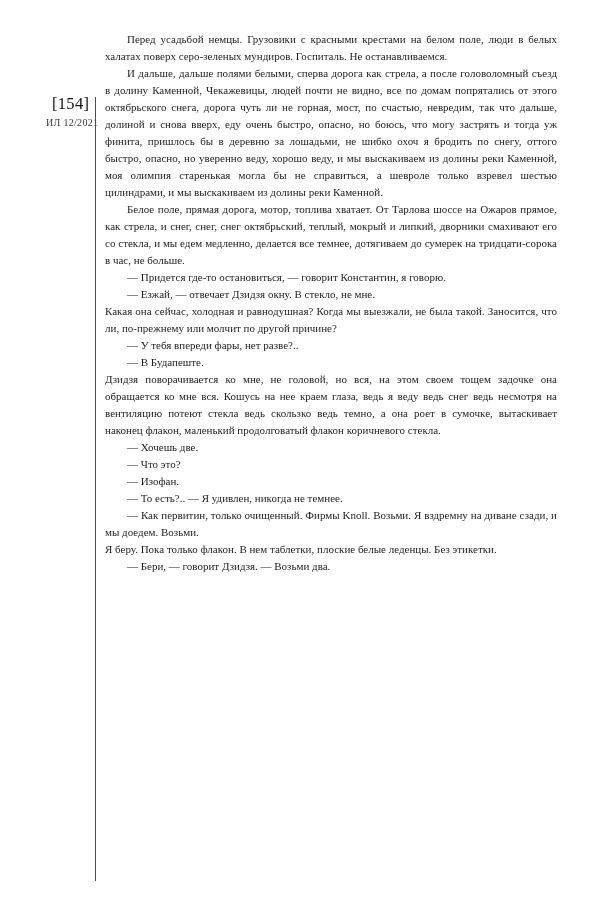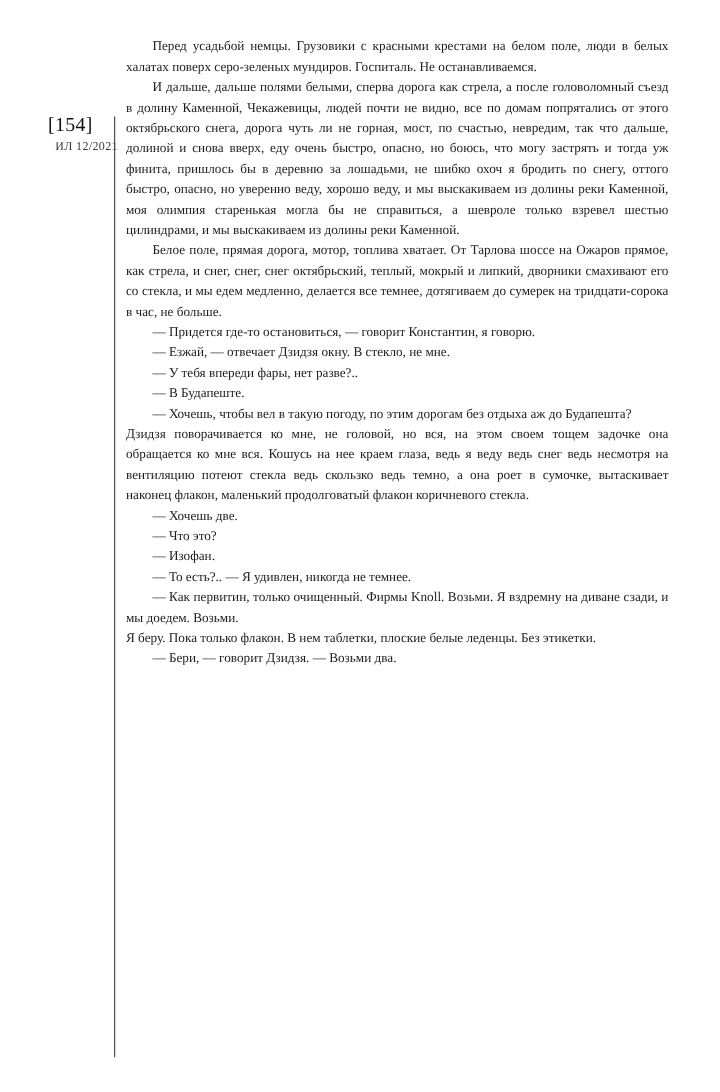--- a/index.html
+++ b/index.html
@@ -34,20 +34,21 @@
     position: absolute;
     left: 40px;
     top: 94px;
     width: 54px;
   }
   .page-number {
     font-size: 16.5px;
     color: #111;
     letter-spacing: 0.3px;
     white-space: nowrap;
+    margin-left: 12px;
   }
   .journal-label {
     font-size: 10px;
     color: #3a3a3a;
     margin-top: 3px;
     padding-left: 6px;
     letter-spacing: 0.3px;
     white-space: nowrap;
   }
   .vrule {
@@ -70,23 +71,23 @@
   </div>
 
   <div class="vrule"></div>
 
   <div class="text-col">
     <p class="ind" lang="ru">Перед усадьбой немцы. Грузовики с красными крестами на белом поле, люди в белых халатах поверх серо-зеленых мундиров. Госпиталь. Не останавливаемся.</p>
     <p class="ind" lang="ru">И дальше, дальше полями белыми, сперва дорога как стрела, а после головоломный съезд в долину Каменной, Чекажевицы, людей почти не видно, все по домам попрятались от этого октябрьского снега, дорога чуть ли не горная, мост, по счастью, невредим, так что дальше, долиной и снова вверх, еду очень быстро, опасно, но боюсь, что могу застрять и тогда уж финита, пришлось бы в деревню за лошадьми, не шибко охоч я бродить по снегу, оттого быстро, опасно, но уверенно веду, хорошо веду, и мы выскакиваем из долины реки Каменной, моя олимпия старенькая могла бы не справиться, а шевроле только взревел шестью цилиндрами, и мы выскакиваем из долины реки Каменной.</p>
     <p class="ind" lang="ru">Белое поле, прямая дорога, мотор, топлива хватает. От Тарлова шоссе на Ожаров прямое, как стрела, и снег, снег, снег октябрьский, теплый, мокрый и липкий, дворники смахивают его со стекла, и мы едем медленно, делается все темнее, дотягиваем до сумерек на тридцати-сорока в час, не больше.</p>
     <p class="ind" lang="ru">— Придется где-то остановиться, — говорит Константин, я говорю.</p>
     <p class="ind" lang="ru">— Езжай, — отвечает Дзидзя окну. В стекло, не мне.</p>
+    <p lang="ru">Какая она сейчас, холодная и равнодушная? Когда мы выезжали, не была такой. Заносится, что ли, по-прежнему или молчит по другой причине?</p>
     <p class="ind" lang="ru">— У тебя впереди фары, нет разве?..</p>
     <p class="ind" lang="ru">— В Будапеште.</p>
-    <p class="ind" lang="ru">— Хочешь, чтобы вел в такую погоду, по этим дорогам без отдыха аж до Будапешта?</p>
     <p lang="ru">Дзидзя поворачивается ко мне, не головой, но вся, на этом своем тощем задочке она обращается ко мне вся. Кошусь на нее краем глаза, ведь я веду ведь снег ведь несмотря на вентиляцию потеют стекла ведь скользко ведь темно, а она роет в сумочке, вытаскивает наконец флакон, маленький продолговатый флакон коричневого стекла.</p>
     <p class="ind" lang="ru">— Хочешь две.</p>
     <p class="ind" lang="ru">— Что это?</p>
     <p class="ind" lang="ru">— Изофан.</p>
     <p class="ind" lang="ru">— То есть?.. — Я удивлен, никогда не темнее.</p>
     <p class="ind" lang="ru">— Как первитин, только очищенный. Фирмы Knoll. Возьми. Я вздремну на диване сзади, и мы доедем. Возьми.</p>
     <p lang="ru">Я беру. Пока только флакон. В нем таблетки, плоские белые леденцы. Без этикетки.</p>
     <p class="ind" lang="ru">— Бери, — говорит Дзидзя. — Возьми два.</p>
   </div>
 

